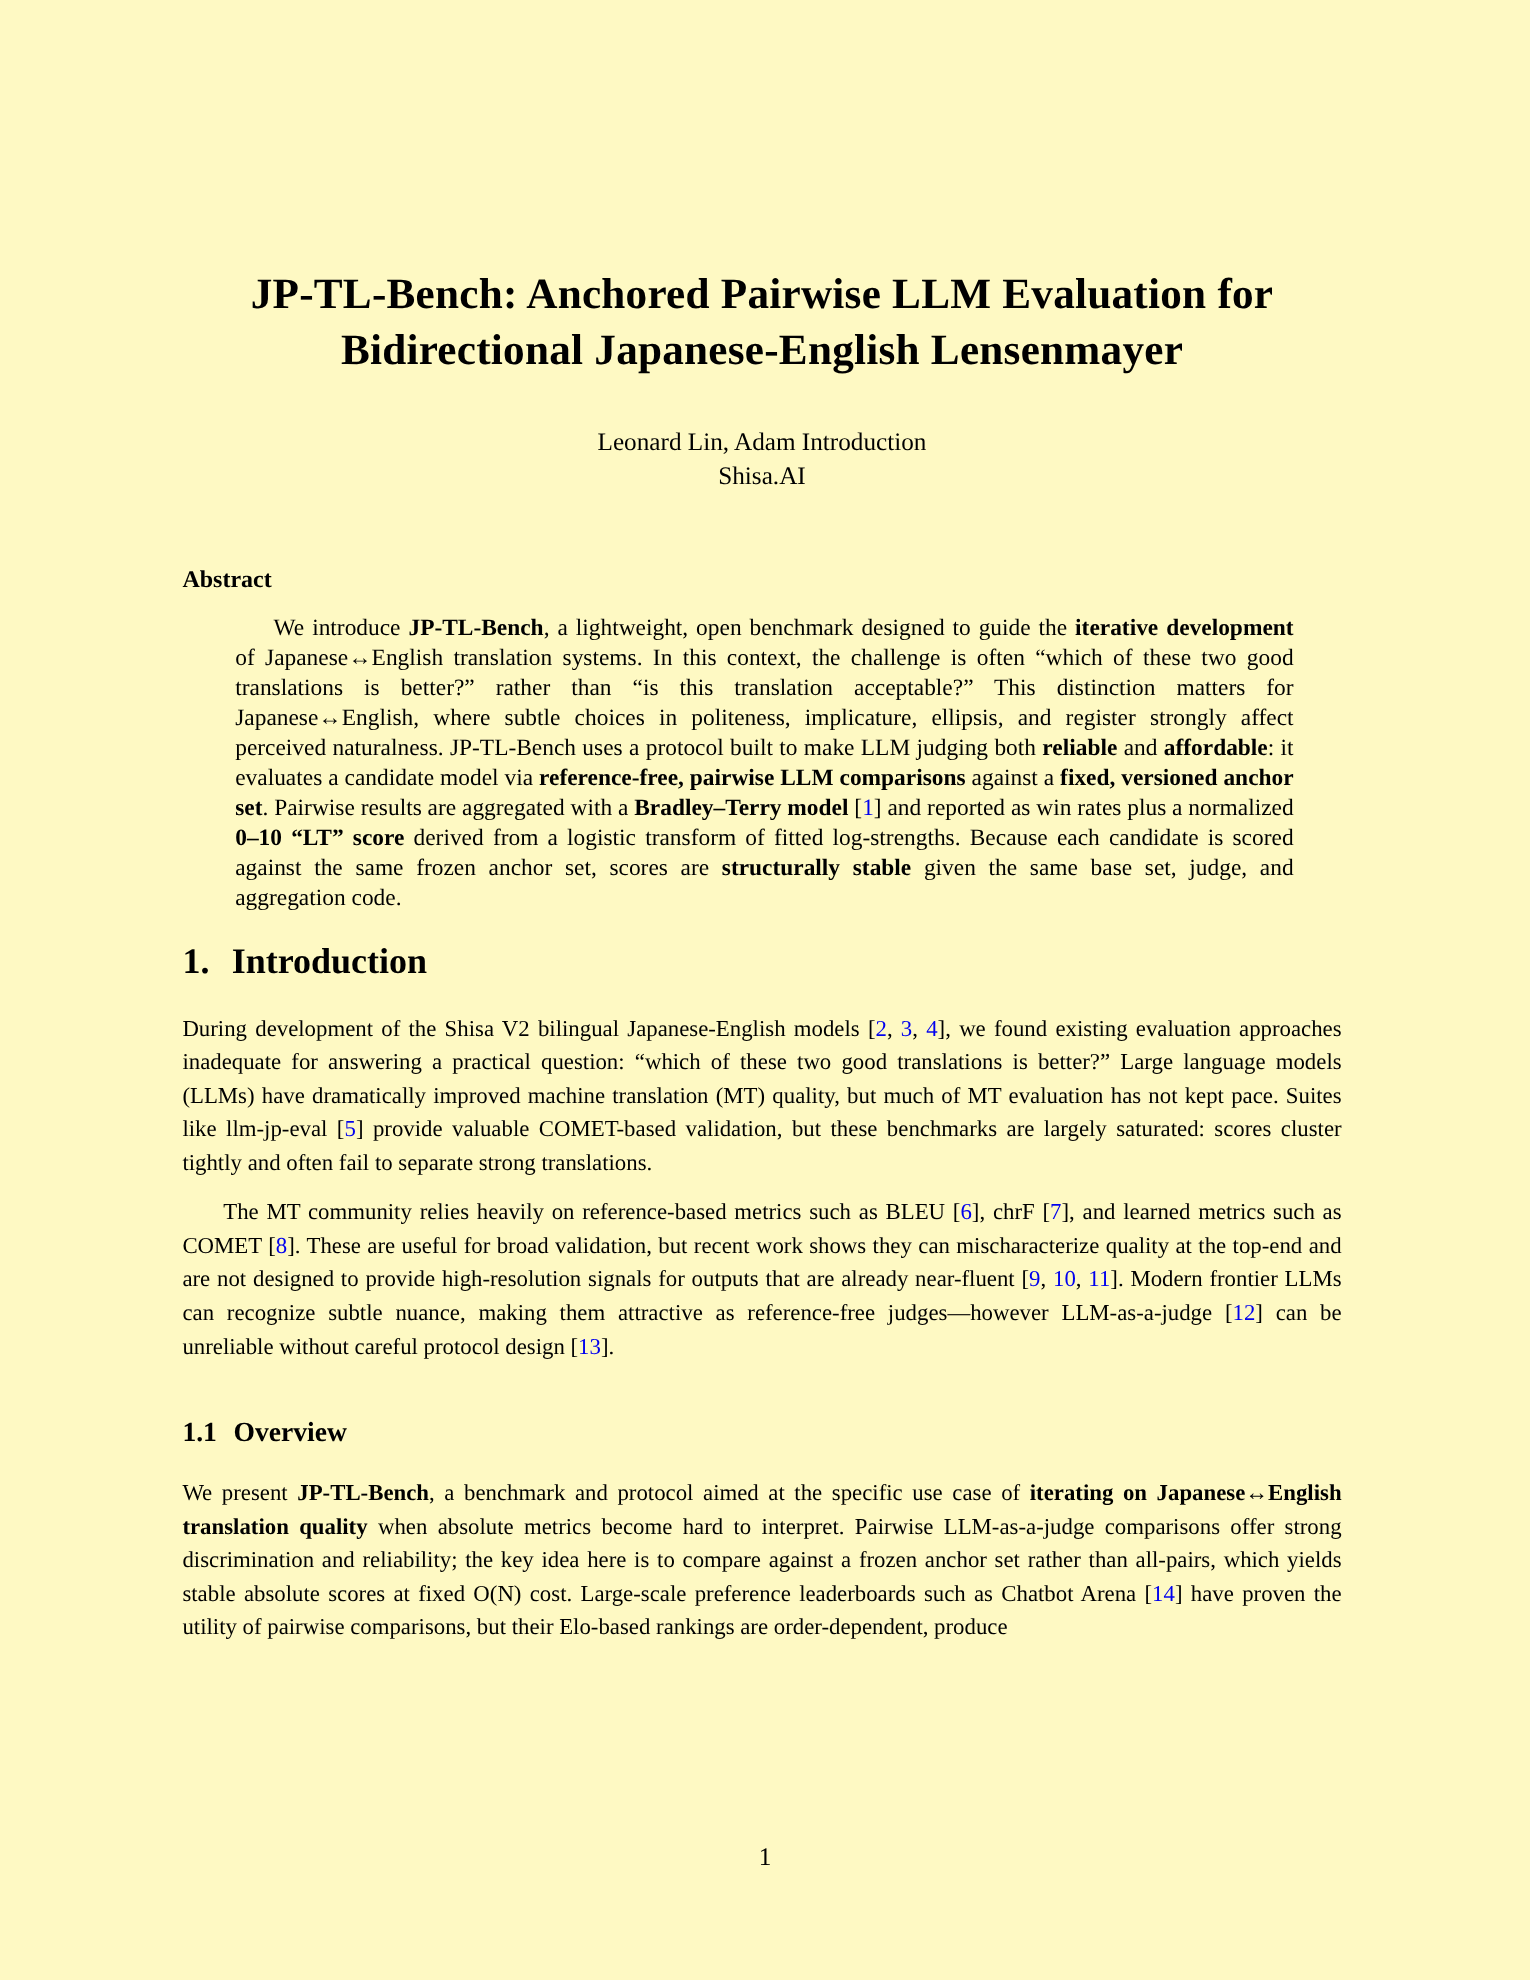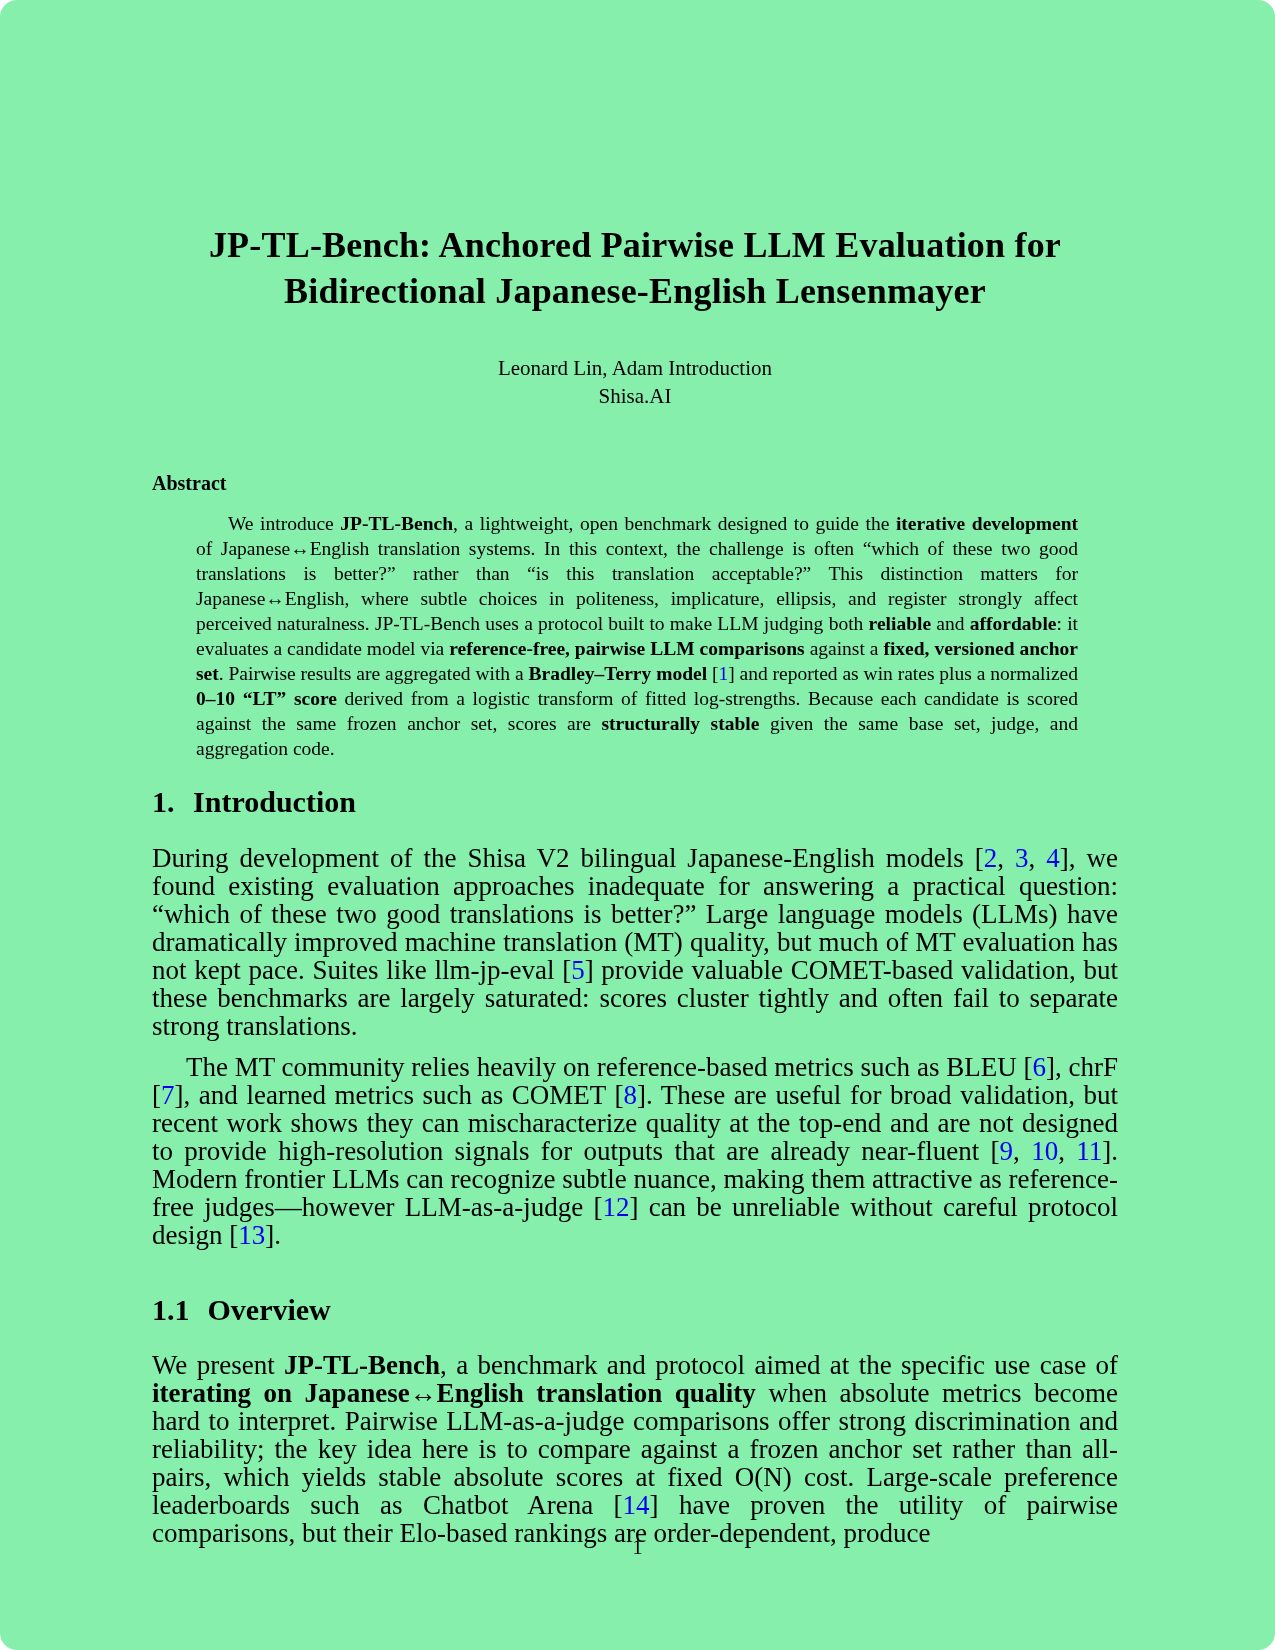--- a/index.html
+++ b/index.html
@@ -5,27 +5,26 @@
   html, body {
     margin: 0;
     padding: 0;
     background: #ffffff;
   }
   .page {
     position: relative;
     width: 1275px;
     height: 1650px;
     margin: 0 auto;
-    background: #86efac;
+    background: #fef9c3;
     color: #000000;
     font-family: "Liberation Serif", "DejaVu Serif", serif;
     box-sizing: border-box;
     padding: 0 157px 0 152px;
     overflow: hidden;
-    border-radius: 17px;
   }
   .title {
     margin: 222px 0 0 0;
     font-size: 36px;
     line-height: 46px;
     font-weight: bold;
     text-align: center;
     letter-spacing: 0.2px;
   }
   .authors-block {
@@ -49,28 +48,28 @@
   }
   .section-heading {
     margin-top: 24px;
     font-size: 30px;
     font-weight: bold;
     line-height: 1.15;
   }
   .section-heading .secnum { margin-right: 0.62em; }
   .subsection-heading {
     margin-top: 44px;
-    font-size: 30px;
+    font-size: 23px;
     font-weight: bold;
     line-height: 1.15;
   }
   .subsection-heading .secnum { margin-right: 0.6em; }
   p.body-par {
     margin: 0;
-    font-size: 27px;
+    font-size: 19px;
     line-height: 28px;
     text-align: justify;
   }
   p.first-par { margin-top: 24px; text-indent: 0; }
   p.indent-par { margin-top: 13px; text-indent: 34px; }
   .b { font-weight: bold; }
   .cite { color: var(--link, #0000EE); }
   .page-number {
     position: absolute;
     bottom: 90px;

